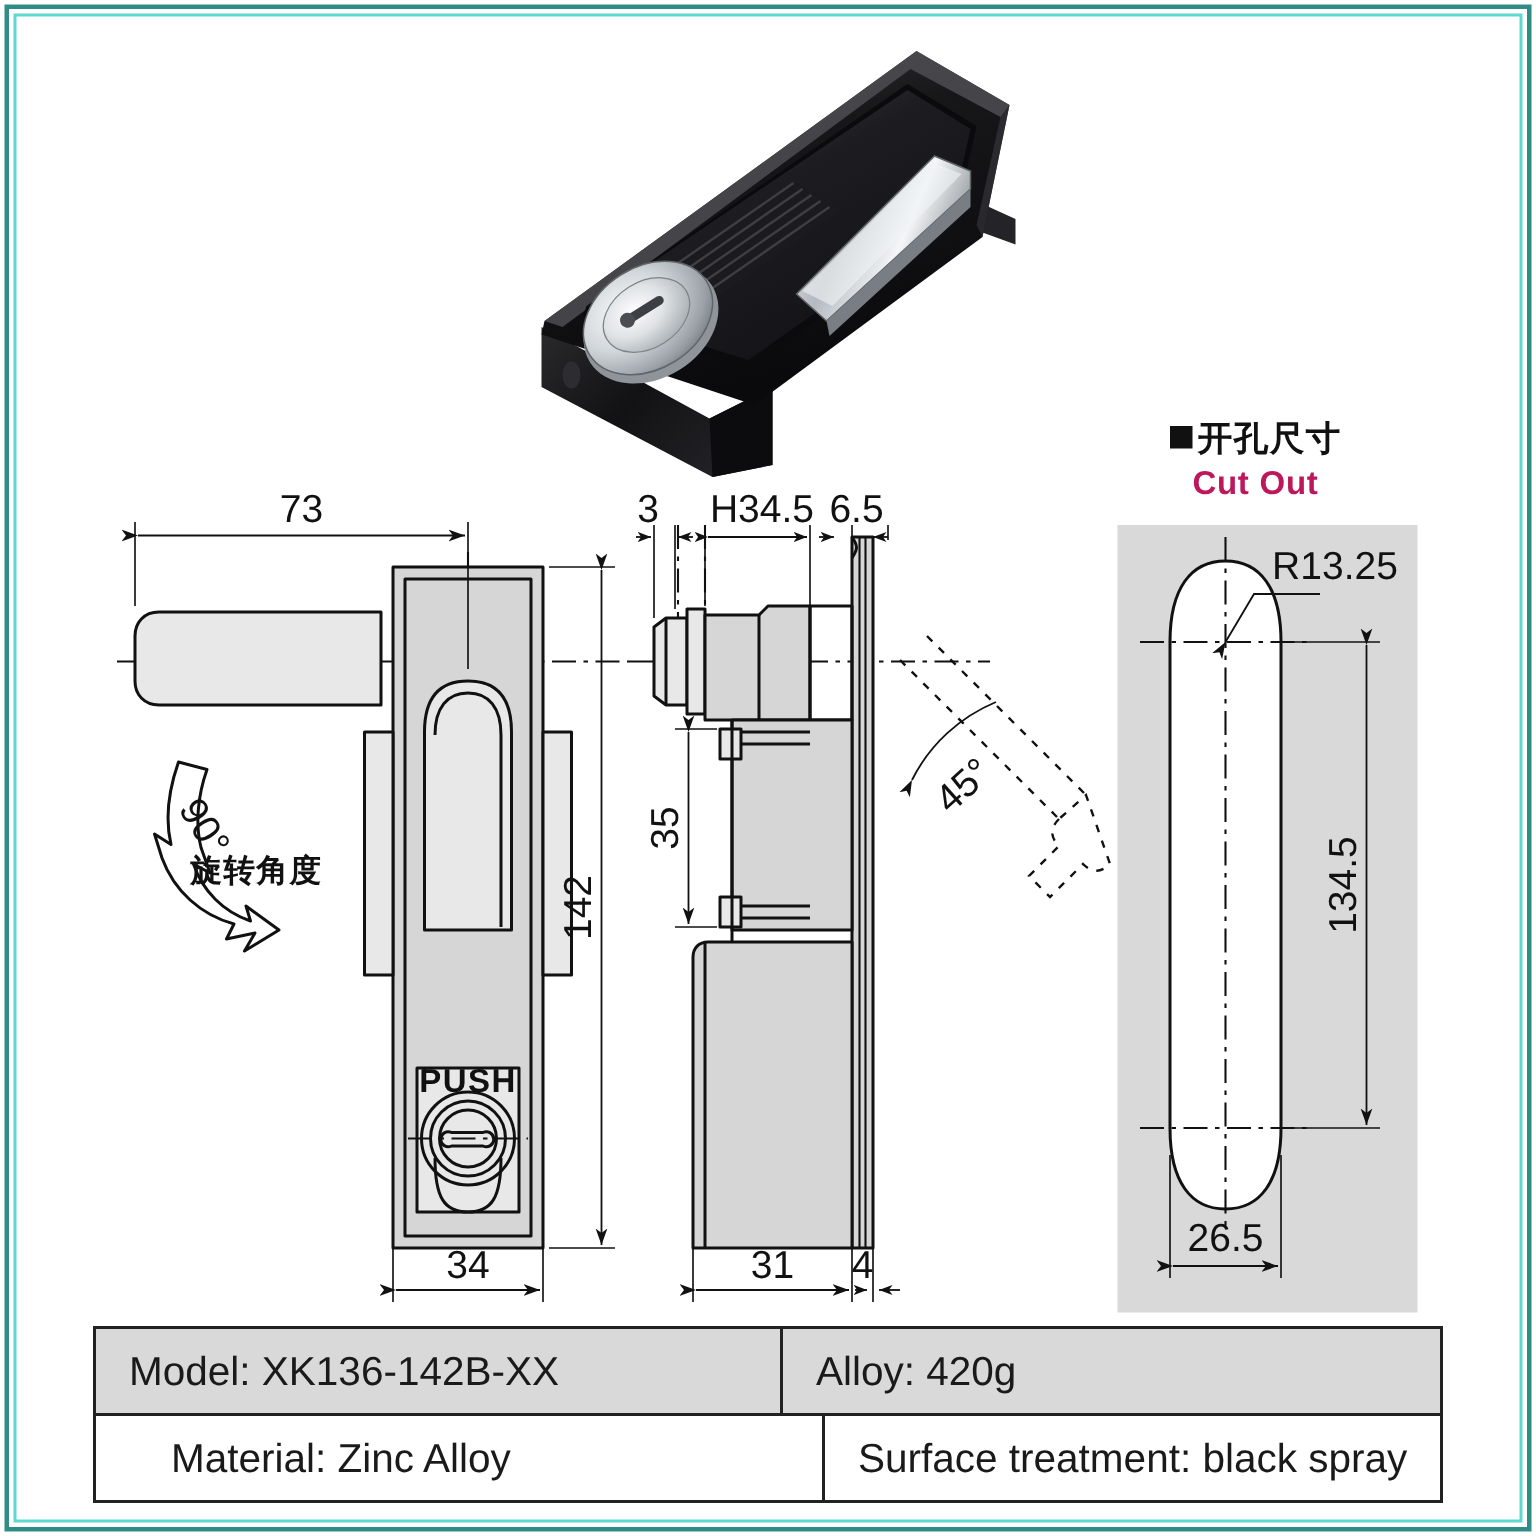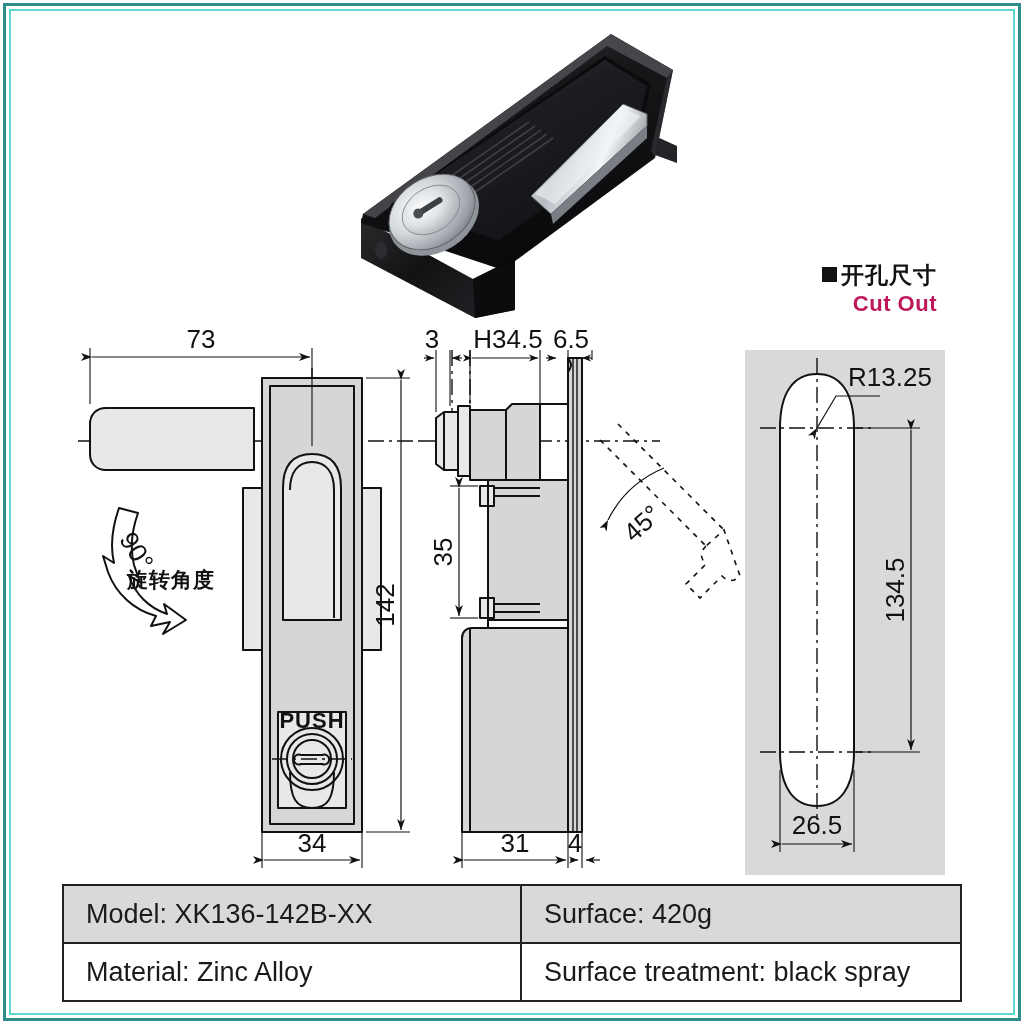--- a/index.html
+++ b/index.html
@@ -32,22 +32,22 @@
   
   .photo { position: absolute; left: 355px; top: 18px; width: 330px; height: 300px; }
   .photo svg { display:block; width:100%; height:100%; }
 
   
   .drawings { position: absolute; left: 0; top: 320px; width: 1024px; height: 560px; }
   .drawings svg { display:block; width:100%; height:100%; }
 
   
   .cutout-label {
-    position: absolute; left: 737px; top: 262px;
-    width: 200px; text-align: right;
+    position: absolute; left: 737px; top: 280px;
+    width: 200px; text-align: center;
     line-height: 1.18;
   }
   .cutout-label .cn {
     font-size: 23px; color: #111; font-weight: 700;
     letter-spacing: 1px; white-space: nowrap;
     font-family: "DejaVu Sans", sans-serif;
   }
   .cutout-label .cn .sq {
     display: inline-block; width: 15px; height: 15px;
     background: #111; vertical-align: 1px; margin-right: 4px;
@@ -69,21 +69,21 @@
   
   .spec-table {
     position: absolute; left: 62px; top: 884px;
     width: 900px; height: 118px;
     border: 2px solid #222;
     background: #fff;
     display: flex; flex-direction: column;
   }
   .spec-row { display: flex; flex: 1 1 0; }
   .spec-row.r1 { background: #d9d9d9; justify-content: flex-end; }
-  .spec-row.r2 { background: #ffffff; }
+  .spec-row.r2 { background: #ffffff; padding-left: 28px; }
   .spec-cell {
     display: flex; align-items: center;
     padding-left: 22px;
     font-size: 27px; color: #1a1a1a;
     font-family: "Liberation Sans", sans-serif;
     overflow: hidden; white-space: nowrap;
   }
   .spec-cell.c1 { width: 458px; border-right: 2px solid #222; }
   .spec-cell.c2 { flex: 1; }
   .spec-row.r1 .spec-cell.c1,
@@ -389,21 +389,21 @@
       <line class="ext" x1="854" y1="450" x2="854" y2="532"></line>
       <line class="dim" x1="782" y1="524" x2="852" y2="524" marker-start="url(#ar)" marker-end="url(#ar)"></line>
       <text class="txt" x="817" y="514" text-anchor="middle">26.5</text>
 
     </svg>
   </div>
 
   <div class="spec-table">
     <div class="spec-row r1">
       <div class="spec-cell c1">Model: XK136-142B-XX</div>
-      <div class="spec-cell c2">Surface: 420g</div>
+      <div class="spec-cell c2">Alloy: 420g</div>
     </div>
     <div class="spec-row r2">
       <div class="spec-cell c1">Material: Zinc Alloy</div>
       <div class="spec-cell c2">Surface treatment: black spray</div>
     </div>
   </div>
 
 </div>
 
 </body></html>

